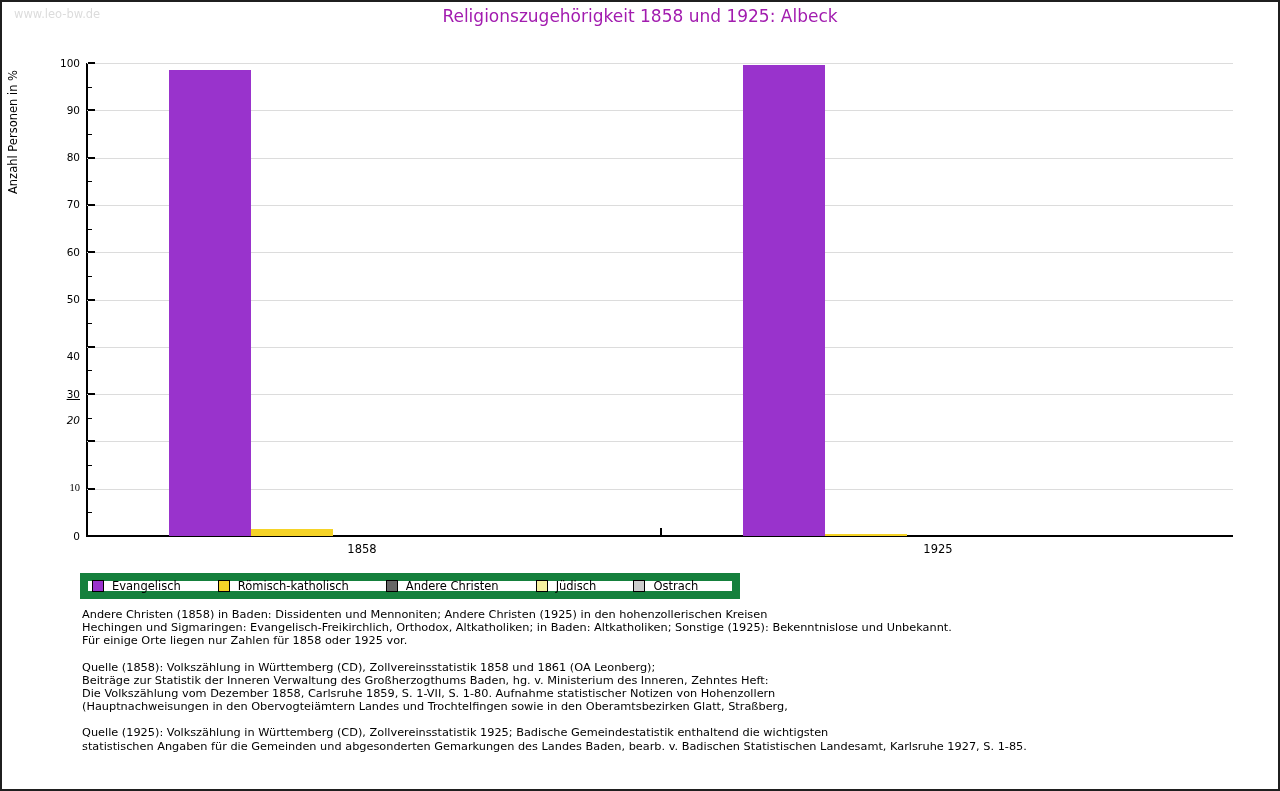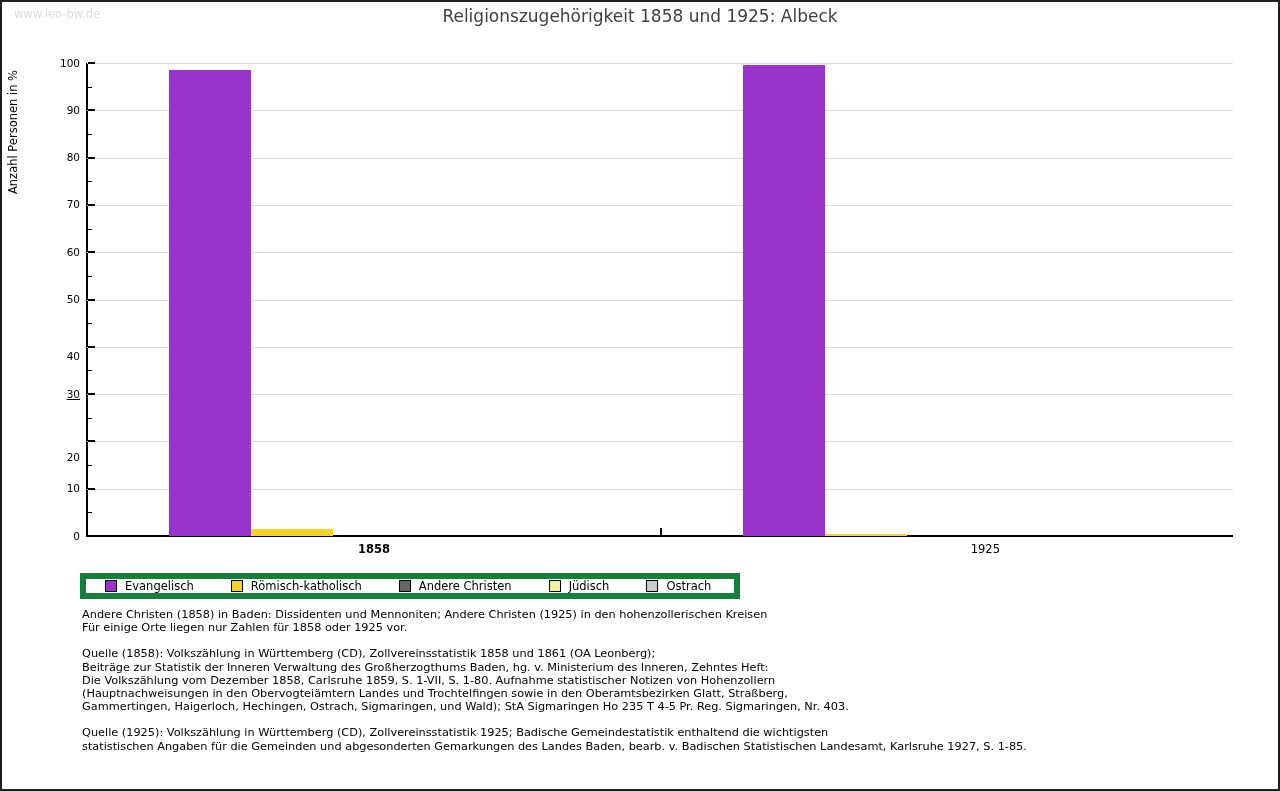--- a/index.html
+++ b/index.html
@@ -14,21 +14,21 @@
     overflow:hidden;
   }
 
   .watermark {
     position:absolute; left:12px; top:5px;
     font-size:11.5px; color:#dcdcdc;
   }
 
   .chart-title {
     position:absolute; left:0; top:4px; width:100%;
-    text-align:center; font-size:17px; color:#404040;
+    text-align:center; font-size:17px; color:#a21caf;
   }
 
   .ylabel {
     position:absolute; left:-89px; top:123px; width:200px;
     text-align:center; font-size:11.5px;
     transform:rotate(-90deg);
   }
 
   .plot-area {
     position:absolute; left:85px; top:61px;
@@ -58,23 +58,23 @@
   .x-cat-label {
     position:absolute; top:540px; width:80px; text-align:center;
     font-size:11.5px;
   }
 
   .bar { position:absolute; bottom:0; width:82px; }
 
   .legend {
     position:absolute; left:78px; top:571px;
     width:660px; height:26px;
-    border:6px solid #15803d; background:#fff;
+    border:8px solid #15803d; background:#fff;
     display:flex; align-items:center;
-    padding-left:19px; gap:37px;
+    padding-left:4px; gap:37px;
   }
   .legend-item { display:flex; align-items:center; gap:8px; }
   .legend-swatch { width:12px; height:12px; border:1px solid #000; }
   .legend-label { font-size:11.5px; white-space:nowrap; }
 
   .footnotes {
     position:absolute; left:80px; top:606px; width:1130px;
   }
   .footnote-para { margin:0 0 13px 0; }
   .footnote-line {
@@ -138,43 +138,43 @@
       </div>
       <div class="legend-item">
         <div class="legend-swatch" style="background: rgb(204, 204, 204);"></div>
         <div class="legend-label">Ostrach</div>
       </div>
     </div>
 
   <div class="footnotes">
       <div class="footnote-para">
         <div class="footnote-line">Andere Christen (1858) in Baden: Dissidenten und Mennoniten; Andere Christen (1925) in den hohenzollerischen Kreisen</div>
+        <div class="footnote-line">Hechingen und Sigmaringen: Evangelisch-Freikirchlich, Orthodox, Altkatholiken; in Baden: Altkatholiken; Sonstige (1925): Bekenntnislose und Unbekannt.</div>
         <div class="footnote-line">Für einige Orte liegen nur Zahlen für 1858 oder 1925 vor.</div>
       </div>
       <div class="footnote-para">
         <div class="footnote-line">Quelle (1858): Volkszählung in Württemberg (CD), Zollvereinsstatistik 1858 und 1861 (OA Leonberg);</div>
         <div class="footnote-line">Beiträge zur Statistik der Inneren Verwaltung des Großherzogthums Baden, hg. v. Ministerium des Inneren, Zehntes Heft:</div>
         <div class="footnote-line">Die Volkszählung vom Dezember 1858, Carlsruhe 1859, S. 1-VII, S. 1-80. Aufnahme statistischer Notizen von Hohenzollern</div>
         <div class="footnote-line">(Hauptnachweisungen in den Obervogteiämtern Landes und Trochtelfingen sowie in den Oberamtsbezirken Glatt, Straßberg,</div>
-        <div class="footnote-line">Gammertingen, Haigerloch, Hechingen, Ostrach, Sigmaringen, und Wald); StA Sigmaringen Ho 235 T 4-5 Pr. Reg. Sigmaringen, Nr. 403.</div>
       </div>
       <div class="footnote-para">
         <div class="footnote-line">Quelle (1925): Volkszählung in Württemberg (CD), Zollvereinsstatistik 1925; Badische Gemeindestatistik enthaltend die wichtigsten</div>
         <div class="footnote-line">statistischen Angaben für die Gemeinden und abgesonderten Gemarkungen des Landes Baden, bearb. v. Badischen Statistischen Landesamt, Karlsruhe 1927, S. 1-85.</div>
       </div>
     </div>
 
 <div class="tick-major" style="top: 533px;"></div>
     <div class="tick-label" style="left: 44px; top: 527.5px;">0</div>
     <div class="tick-minor" style="top: 510.35px;"></div>
     <div class="tick-major" style="top: 485.7px;"></div>
-    <div class="tick-label" style="left: 44px; top: 480.2px;">10</div>
+    <div class="tick-label" style="left: 44px; top: 480.2px; font-family: Liberation Serif, serif;">10</div>
     <div class="tick-minor" style="top: 463.05px;"></div>
     <div class="tick-major" style="top: 438.4px;"></div>
-    <div class="tick-label" style="left: 44px; top: 449px;">20</div>
+    <div class="tick-label" style="left: 44px; top: 412px; font-style: italic;">20</div>
     <div class="tick-minor" style="top: 415.75px;"></div>
     <div class="tick-major" style="top: 391.1px;"></div>
     <div class="tick-label" style="left: 44px; top: 385.6px; text-decoration: underline;">30</div>
     <div class="tick-minor" style="top: 368.45px;"></div>
     <div class="tick-major" style="top: 343.8px;"></div>
     <div class="tick-label" style="left: 44px; top: 338.3px; margin-top: 10px;">40</div>
     <div class="tick-minor" style="top: 321.15px;"></div>
     <div class="tick-major" style="top: 296.5px;"></div>
     <div class="tick-label" style="left: 44px; top: 291px;">50</div>
     <div class="tick-minor" style="top: 273.85px;"></div>
@@ -185,16 +185,16 @@
     <div class="tick-label" style="left: 44px; top: 196.4px;">70</div>
     <div class="tick-minor" style="top: 179.25px;"></div>
     <div class="tick-major" style="top: 154.6px;"></div>
     <div class="tick-label" style="left: 44px; top: 149.1px;">80</div>
     <div class="tick-minor" style="top: 131.95px;"></div>
     <div class="tick-major" style="top: 107.3px;"></div>
     <div class="tick-label" style="left: 44px; top: 101.8px;">90</div>
     <div class="tick-minor" style="top: 84.65px;"></div>
     <div class="tick-major" style="top: 60px;"></div>
     <div class="tick-label" style="left: 44px; top: 54.5px;">100</div>
-    <div class="x-cat-label" style="left: 332px; font-weight: bold;">1858</div>
-    <div class="x-cat-label" style="left: 918px; text-align: right;">1925</div>
+    <div class="x-cat-label" style="left: 320px;">1858</div>
+    <div class="x-cat-label" style="left: 896px;">1925</div>
     <div class="x-divider-tick" style="left: 658px;"></div>
   </div>
 
 </body></html>

